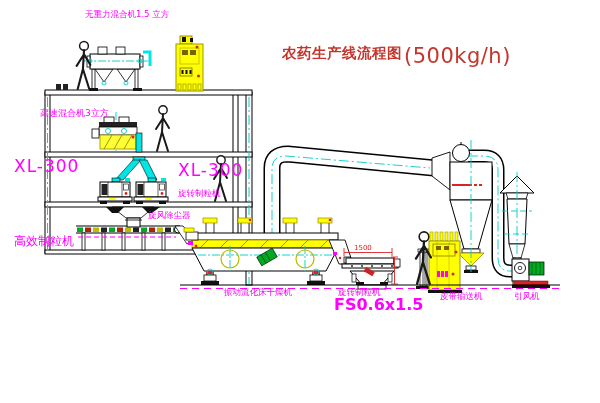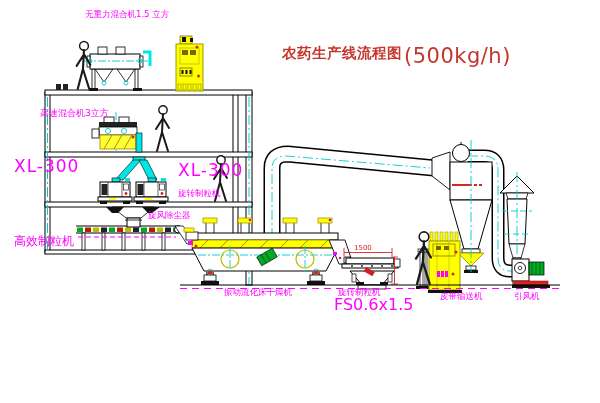--- a/index.html
+++ b/index.html
@@ -341,20 +341,20 @@
 <div class="lbl" style="left:14px;top:158px;font-size:17px;letter-spacing:1px;">XL-300</div>
 <div class="lbl" style="left:14px;top:187px;font-size:12px;margin-top:48px;">高效制粒机</div>
 <div class="lbl" style="left:178px;top:162px;font-size:17px;letter-spacing:1px;">XL-300</div>
 <div class="lbl" style="left:178px;top:189px;font-size:8.5px;">旋转制粒机</div>
 
 <div class="lbl" style="left:148px;top:211px;font-size:8.5px;">旋风除尘器</div>
 
 <div class="lbl" style="left:224px;top:288px;font-size:8.5px;">振动流化床干燥机</div>
 
 <div class="lbl" style="left:338px;top:288px;font-size:8.5px;">旋转制粒机</div>
-<div class="lbl" style="left:334px;top:297px;font-size:16px;">FS0.6x1.5</div>
+<div class="lbl" style="left:334px;top:297px;font-size:16px;font-weight:bold;">FS0.6x1.5</div>
 
 <div class="lbl" style="left:440px;top:292px;font-size:8.5px;">皮带输送机</div>
 <div class="lbl" style="left:514px;top:292px;font-size:8.5px;">引风机</div>
 
 <div class="dim" style="left:354px;top:244px;">1500</div>
 
 </div>
 
 </body></html>

